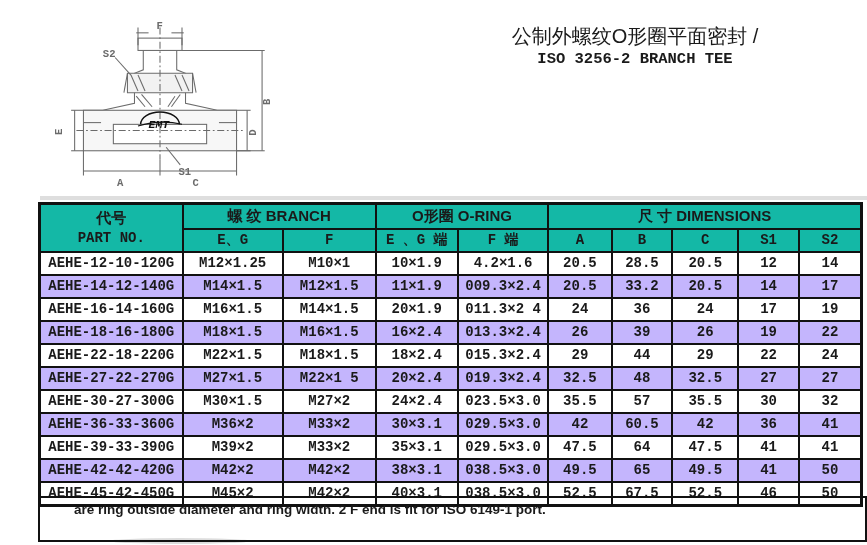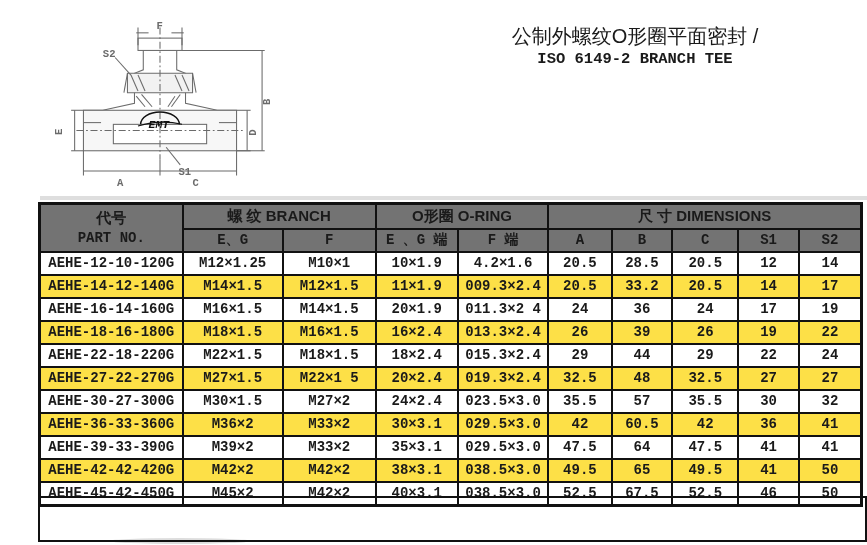--- a/index.html
+++ b/index.html
@@ -35,23 +35,23 @@
     border:3px solid #111;
   }
   table.spec th,table.spec td{
     border:2px solid #111;
     padding:0;margin:0;
     text-align:center;vertical-align:middle;
     font-size:14px;font-weight:bold;
     height:21px;line-height:21px;
     overflow:hidden;white-space:nowrap;
   }
-  table.spec th{background:#737373;margin-top:23px;}
+  table.spec th{background:#14b8a6;margin-top:23px;}
   table.spec th .cn{font-family:"Liberation Sans",sans-serif;font-size:15px;}
-  table.spec tr.shade td{background:#fde047;}
+  table.spec tr.shade td{background:#c4b5fd;}
   table.spec td{background:#ffffff;}
   th.partno div{line-height:21px;}
 
   
   .notebox{
     position:absolute;left:38px;top:496px;width:811px;height:38px;
     border:2.5px solid #111;
     padding:2px 6px 2px 8px;
     font-size:13.5px;line-height:19px;
     text-align:left;white-space:nowrap;
@@ -137,21 +137,21 @@
       <text x="250" y="98" transform="rotate(-90 250 98)">B</text>
       <text x="76" y="190">A</text>
       <text x="162" y="190">C</text>
       <text x="146" y="178">S1</text>
       <text x="112" y="124" class="logo-text">EMT</text>
     </svg>
   </div>
 
   <div class="titleblock">
     <div class="t-cn">公制外螺纹O形圈平面密封 /</div>
-    <div class="t-en">ISO 6149-2 BRANCH TEE</div>
+    <div class="t-en">ISO 3256-2 BRANCH TEE</div>
   </div>
 
   <table class="spec">
     <colgroup>
       <col style="width:17.4%">
         <col style="width:12.2%">
         <col style="width:11.3%">
       <col style="width:10.0%">
         <col style="width:11.0%">
         <col style="width:7.7%">
@@ -312,15 +312,16 @@
           <td>52.5</td>
           <td>67.5</td>
           <td>52.5</td>
           <td>46</td>
           <td>50</td>
         </tr>
       </tbody>
   </table>
 
   <div class="notebox">
+    <div class="l2">are ring outside diameter and ring width. 2 F end is fit for  ISO 6149-1 port.</div>
   </div>
 
 </div>
 
 </body></html>

